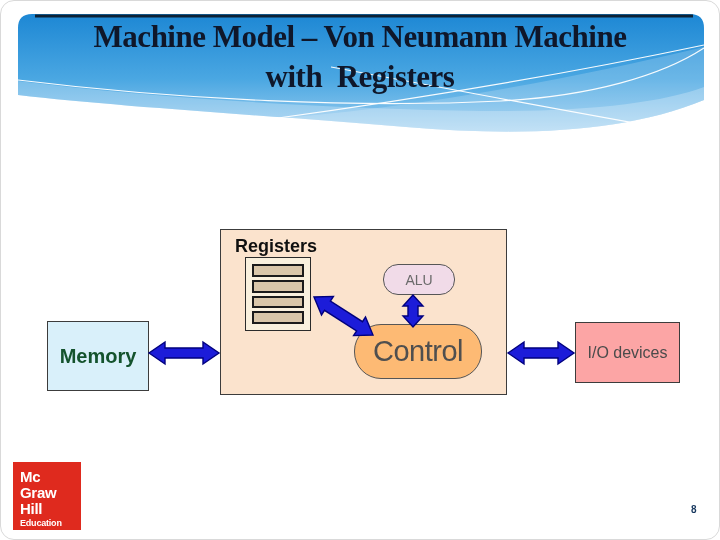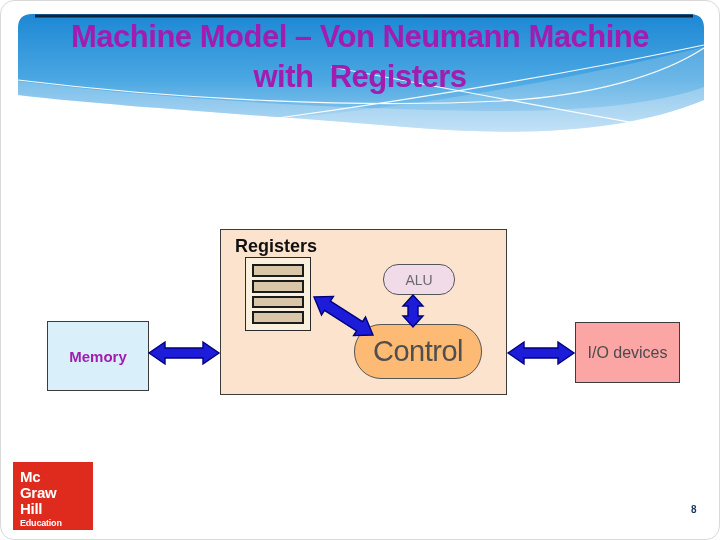--- a/index.html
+++ b/index.html
@@ -5,22 +5,22 @@
   html,body{margin:0;padding:0;background:#fff;}
   .slide{
     position:relative;width:718px;height:538px;margin:0;
     background:#ffffff;border:1px solid #d9d9d9;border-radius:14px;
     overflow:hidden;font-family:"Liberation Sans",sans-serif;
   }
   
   .header-svg{position:absolute;left:0;top:0;width:720px;height:150px;}
   .title-line{
     position:absolute;left:0;right:0;text-align:center;
-    font-family:Liberation Sans, sans-serif;font-weight:600;
-    color:#a21caf;font-size:31px;letter-spacing:-0.5px;line-height:36px;
+    font-family:Liberation Serif, serif;font-weight:600;
+    color:#0f172a;font-size:31px;letter-spacing:-0.5px;line-height:36px;
   }
   .title-line.l1{top:18px;}
   .title-line.l2{top:58px;white-space:pre;}
   
   .cpu-label{
     position:absolute;left:307px;top:193px;width:100px;text-align:center;
     font-size:28px;color:#6c6c6c;letter-spacing:1px;
   }
   .cpu-box{
     position:absolute;left:219px;top:228px;width:285px;height:164px;
@@ -45,33 +45,33 @@
   .control-pill{
     position:absolute;left:353px;top:323px;width:126px;height:53px;
     background:#fdba74;border:1px solid #565656;border-radius:27px;
     display:flex;align-items:center;justify-content:center;
     font-size:29px;color:#4f4f4f;letter-spacing:-0.5px;
   }
   .memory-box{
     position:absolute;left:46px;top:320px;width:100px;height:68px;
     background:#d9f0fa;border:1px solid #3c3c3c;
     display:flex;align-items:center;justify-content:center;
-    font-size:15px;font-weight:700;color:#a21caf;
+    font-size:20px;font-weight:700;color:#14532d;
   }
   .io-box{
     position:absolute;left:574px;top:321px;width:103px;height:59px;
     background:#fca5a5;border:1px solid #3c3c3c;
     display:flex;align-items:center;justify-content:center;
     font-size:16px;color:#4b4b4b;
   }
   .arrows-svg{position:absolute;left:0;top:0;width:720px;height:540px;pointer-events:none;}
   .arrow{fill:#1c1cd9;stroke:#00007e;stroke-width:1.4;}
   
   .logo{
-    position:absolute;left:12px;top:461px;width:80px;height:68px;
+    position:absolute;left:12px;top:461px;width:68px;height:68px;
     background:#df2a1e;color:#fff;box-sizing:border-box;
     padding:7px 0 0 7px;line-height:1;
   }
   .logo .big{font-size:15px;font-weight:700;letter-spacing:-0.3px;margin-bottom:1px;}
   .logo .small{font-size:9px;font-weight:700;letter-spacing:-0.2px;margin-top:3px;}
   .page-number{
     position:absolute;left:690px;top:503px;width:20px;
     font-size:10px;font-weight:700;color:#17375e;
   }
 </style>

